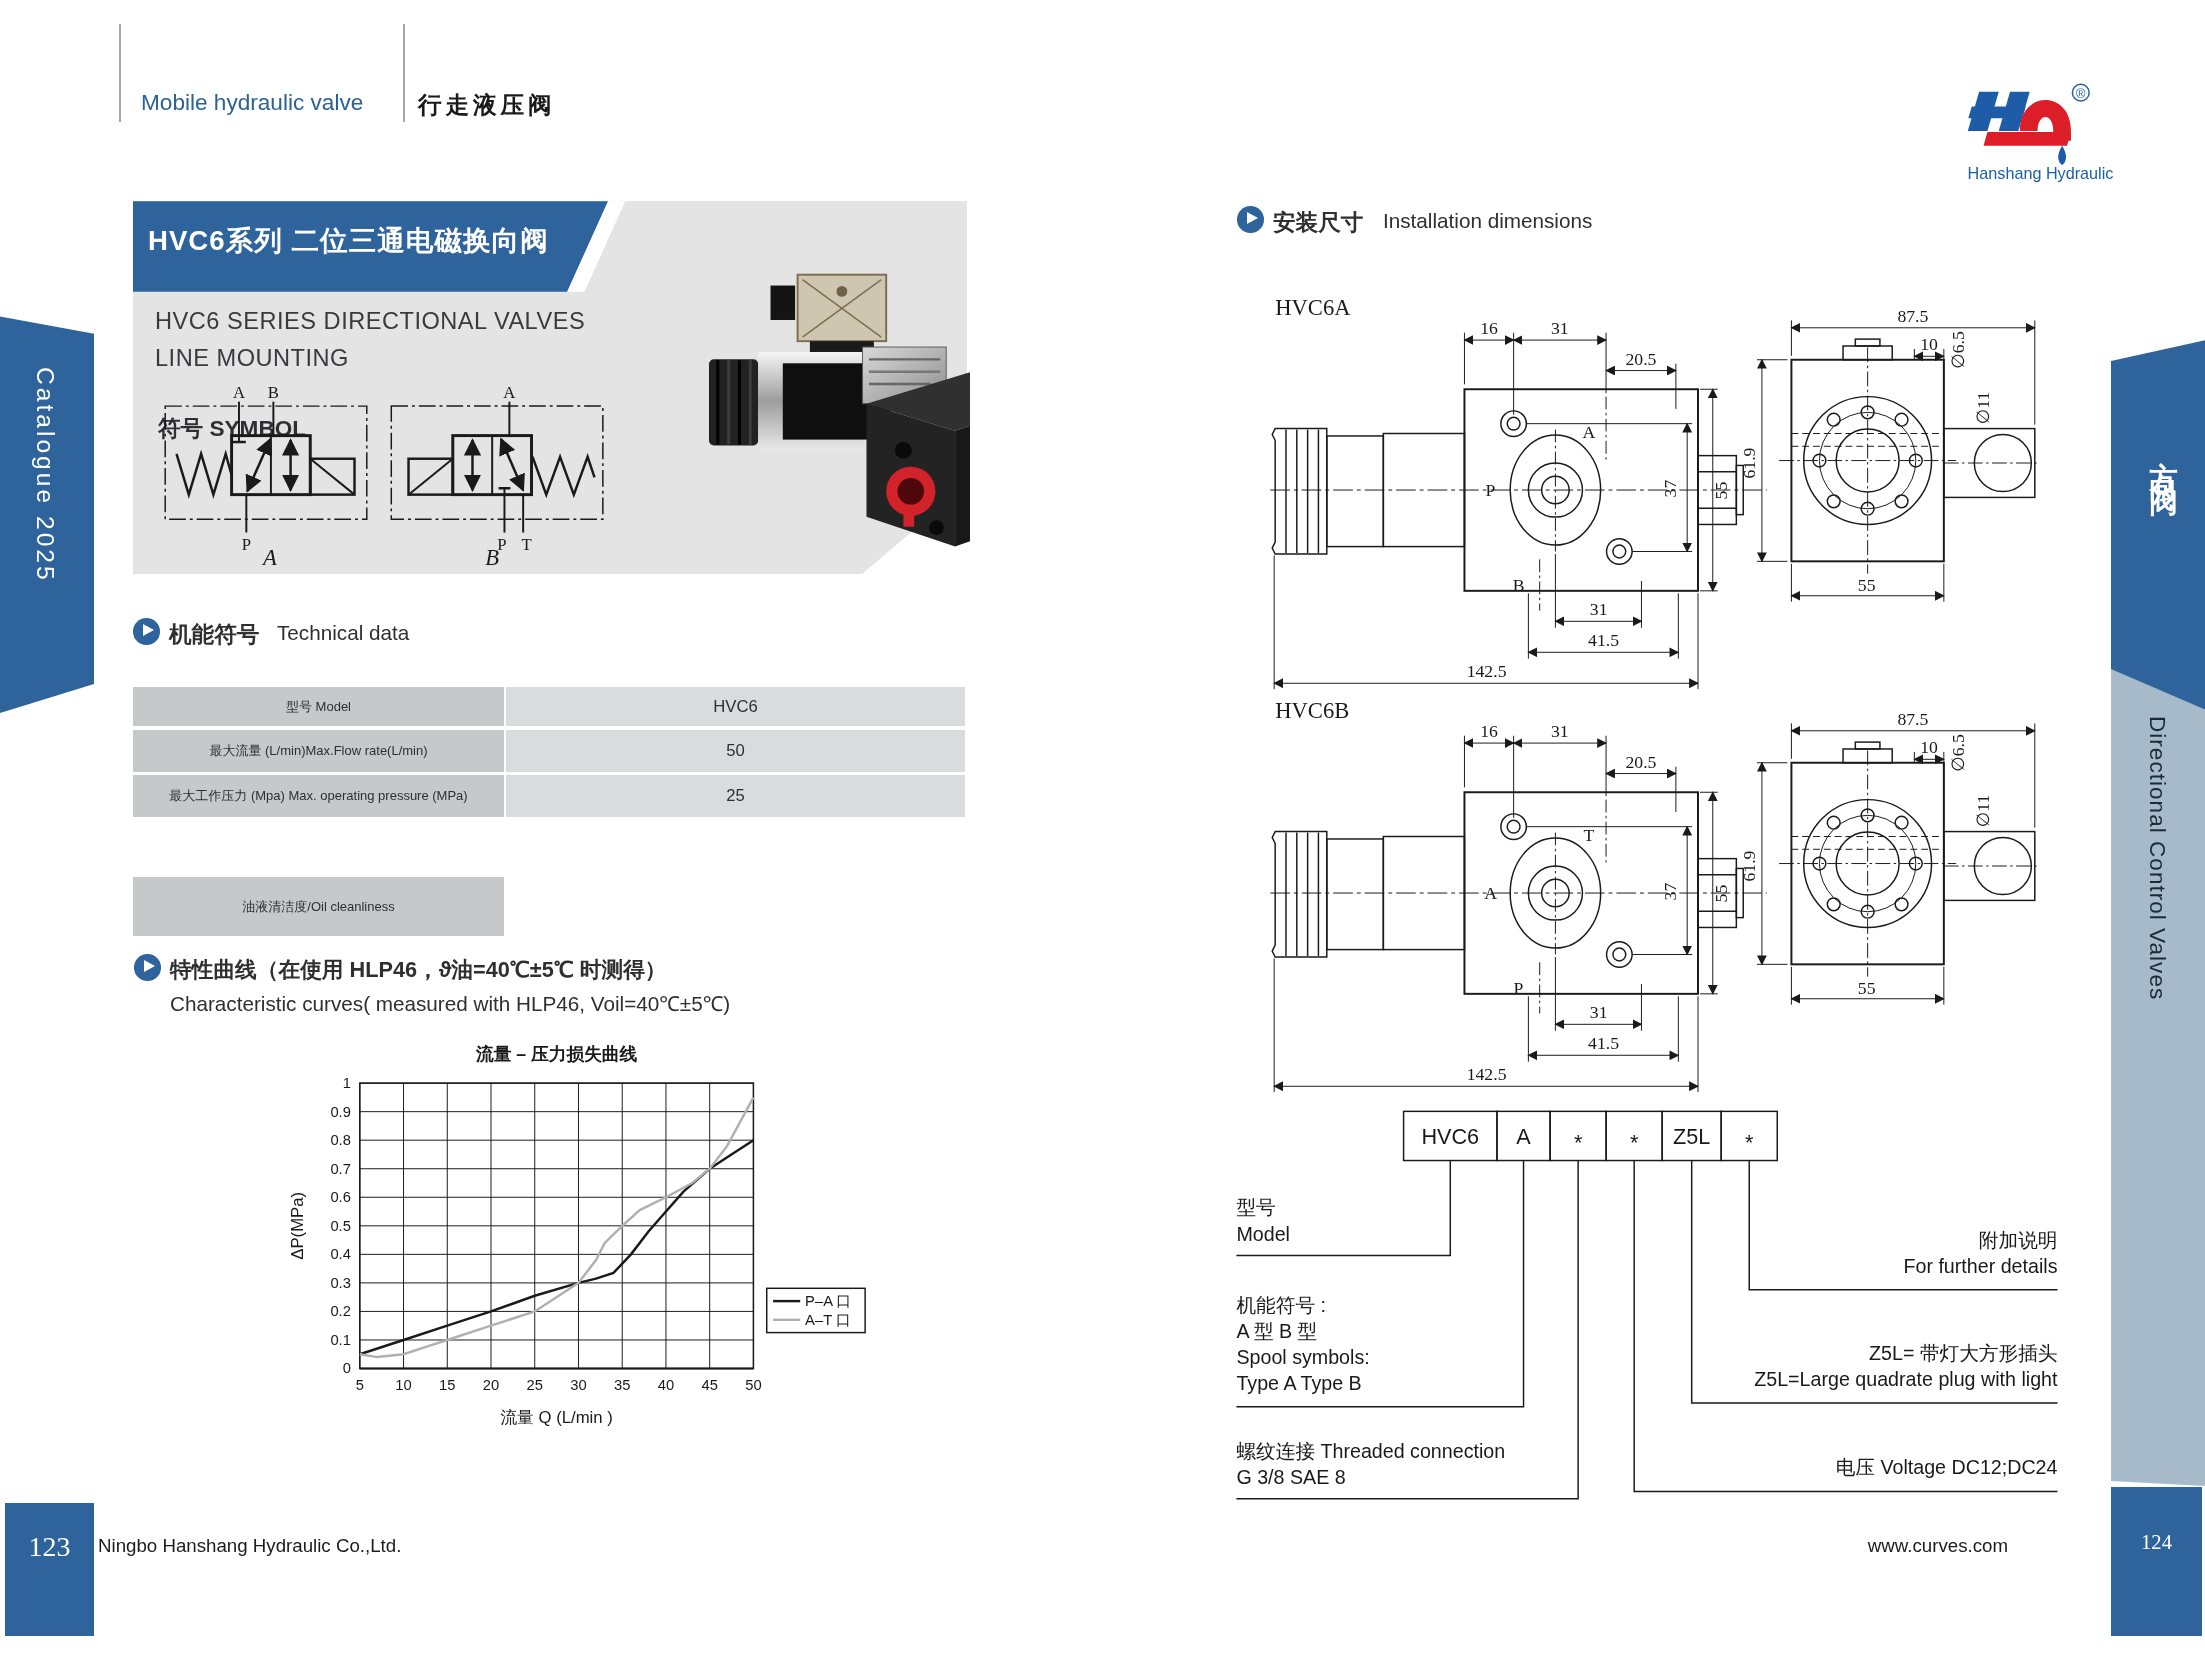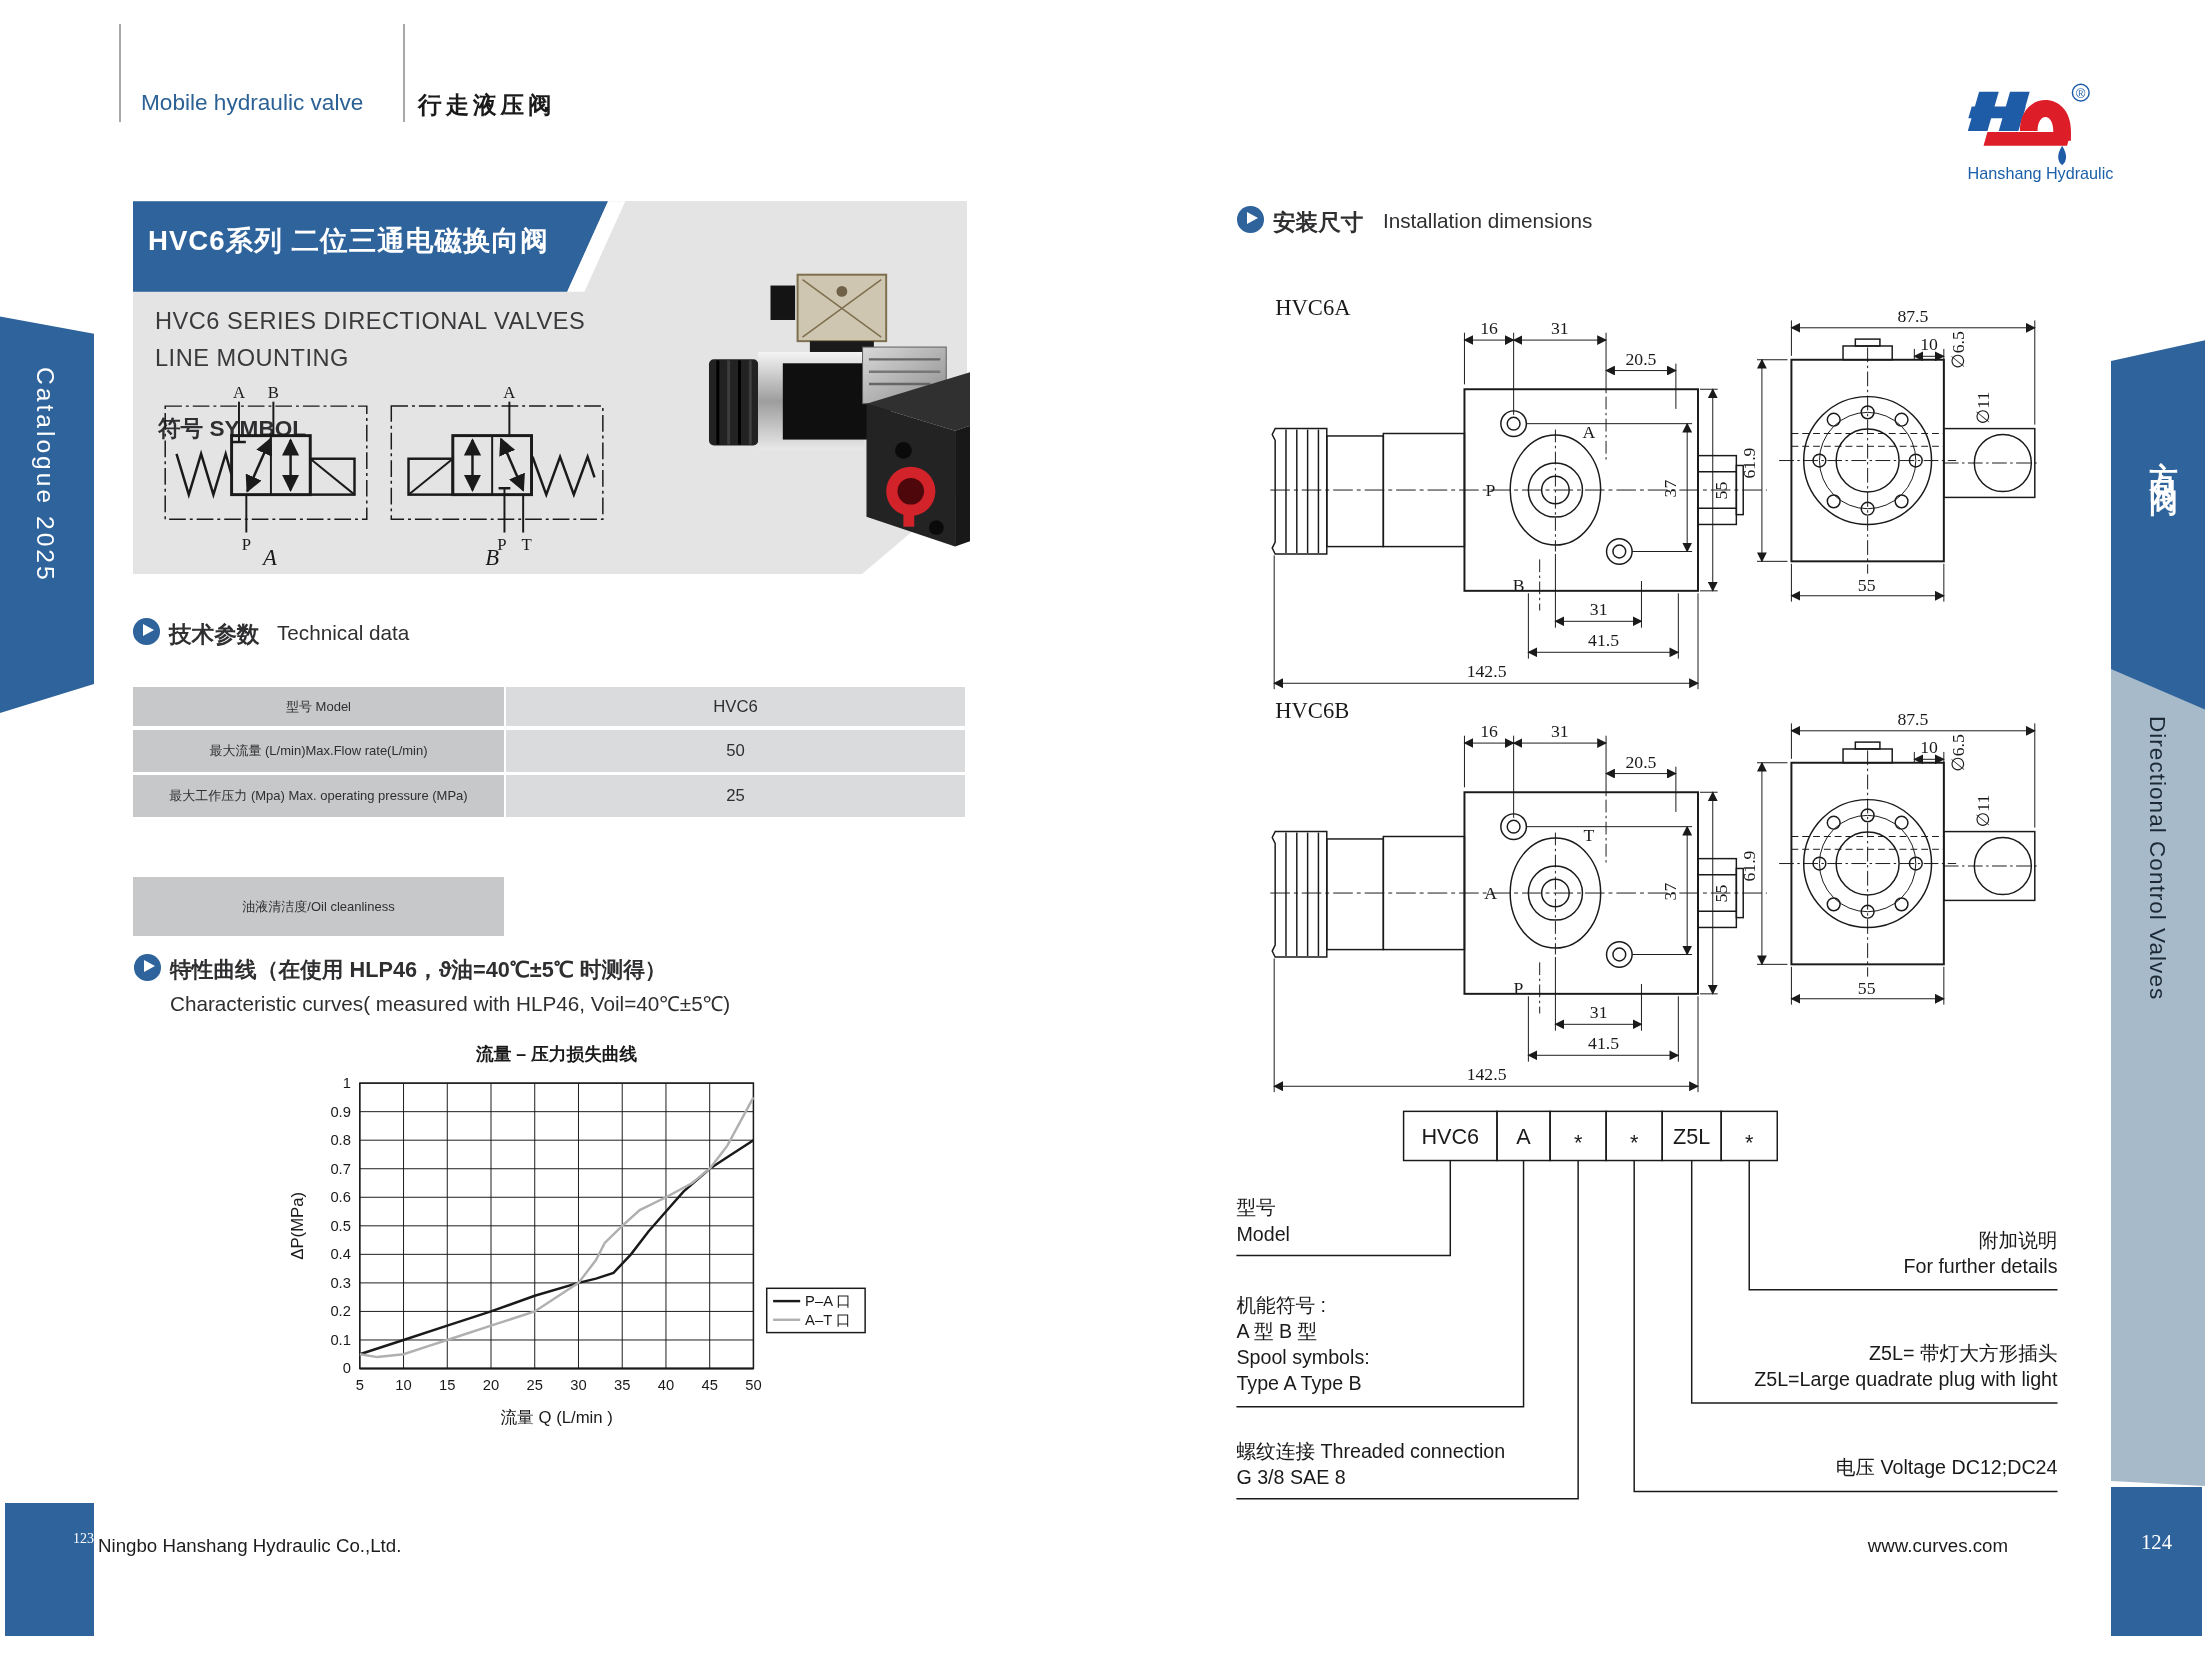--- a/index.html
+++ b/index.html
@@ -153,21 +153,21 @@
     <circle cx="545" cy="395" r="17" fill="#0a0a0a"></circle>
     <circle cx="560" cy="478" r="50" fill="#d2222a"></circle>
     <circle cx="560" cy="478" r="27" fill="#4e080b"></circle>
     <rect x="545" y="520" width="22" height="30" fill="#d2222a"></rect>
     <circle cx="612" cy="552" r="15" fill="#0a0a0a"></circle>
     <polygon points="760,380 800,365 840,380 840,445 800,460 760,445" fill="url(#steel)"></polygon>
     <circle cx="800" cy="412" r="26" fill="#a7a7a7" stroke="#5c5c5c" stroke-width="3"></circle>
   </svg>
 
   <div class="secicon" style="left:133px;top:618px;"></div>
-  <div class="abs" style="left:169px;top:619px;font-size:22.6px;font-weight:bold;color:#2f2f31;">技术参数</div>
+  <div class="abs" style="left:169px;top:619px;font-size:22.6px;font-weight:bold;color:#2f2f31;">机能符号</div>
   <div class="abs" style="left:277px;top:621px;font-size:20.7px;color:#2f2f31;">Technical data</div>
 
   <div class="trow" style="top:687px;height:39px;">
     <div class="tlabel">
         <span>型号 Model</span>
       </div>
     <div class="tvalue">
         <span>HVC6</span>
       </div>
   </div>
@@ -513,20 +513,20 @@
       <text x="20" y="775" class="sans">G 3/8  SAE 8</text>
       <text x="1690" y="292" text-anchor="end" class="sans">附加说明</text>
       <text x="1690" y="345" text-anchor="end" class="sans">For further details</text>
       <text x="1690" y="522" text-anchor="end" class="sans">Z5L= 带灯大方形插头</text>
       <text x="1690" y="575" text-anchor="end" class="sans">Z5L=Large quadrate plug with light</text>
       <text x="1690" y="755" text-anchor="end" class="sans">电压 Voltage DC12;DC24</text>
     </g>
   </svg>
 
   <div class="abs" style="left:4.9px;top:1503px;width:89px;height:133px;background:#2e639c;"></div>
-  <div class="abs serif" style="left:4.9px;top:1531px;width:89px;text-align:right;color:#ffffff;font-size:14px;">123</div>
+  <div class="abs serif" style="left:4.9px;top:1531px;width:89px;text-align:center;color:#ffffff;font-size:28px;">123</div>
   <div class="abs" style="left:98px;top:1535px;font-size:18.7px;color:#1c1c1c;">Ningbo Hanshang Hydraulic Co.,Ltd.</div>
   <div class="abs" style="right:197px;top:1535px;font-size:18.7px;color:#1c1c1c;">www.curves.com</div>
   <div class="abs" style="left:2111px;top:1487px;width:91px;height:149px;background:#2e639c;"></div>
   <div class="abs serif" style="left:2111px;top:1531px;width:91px;text-align:center;color:#ffffff;font-size:20.7px;">124</div>
 
 </div>
 
 
 </body></html>

